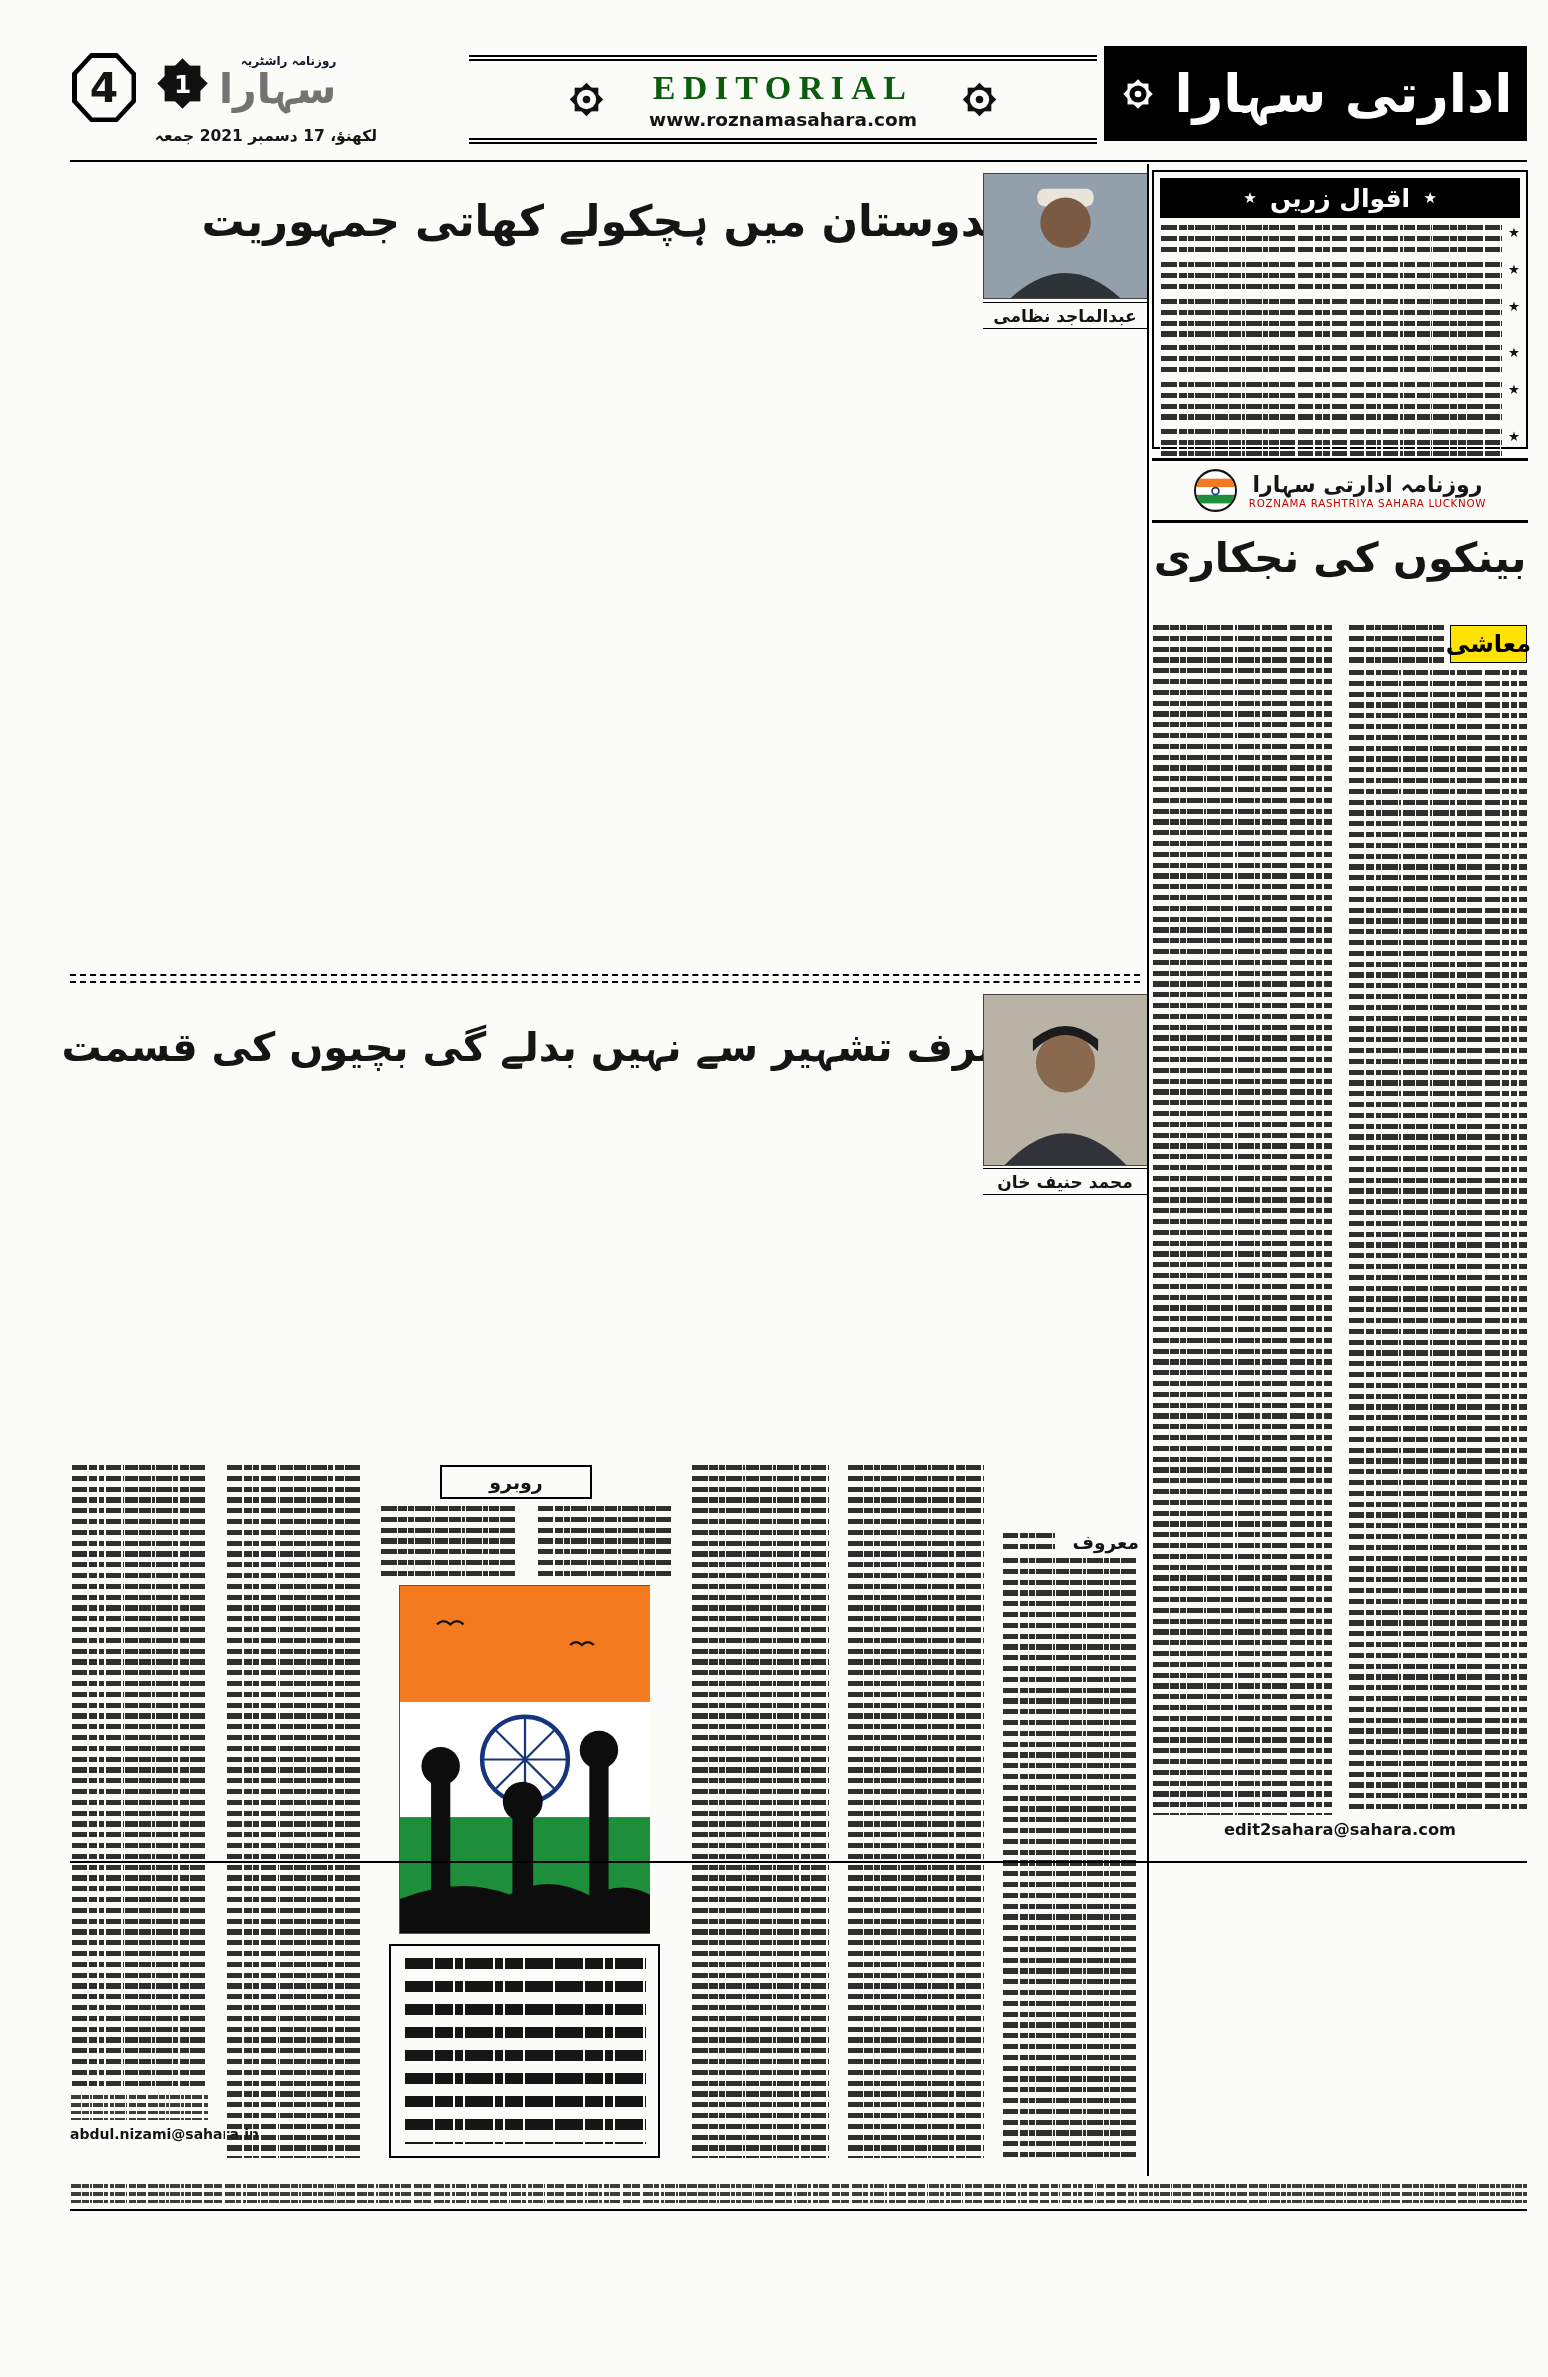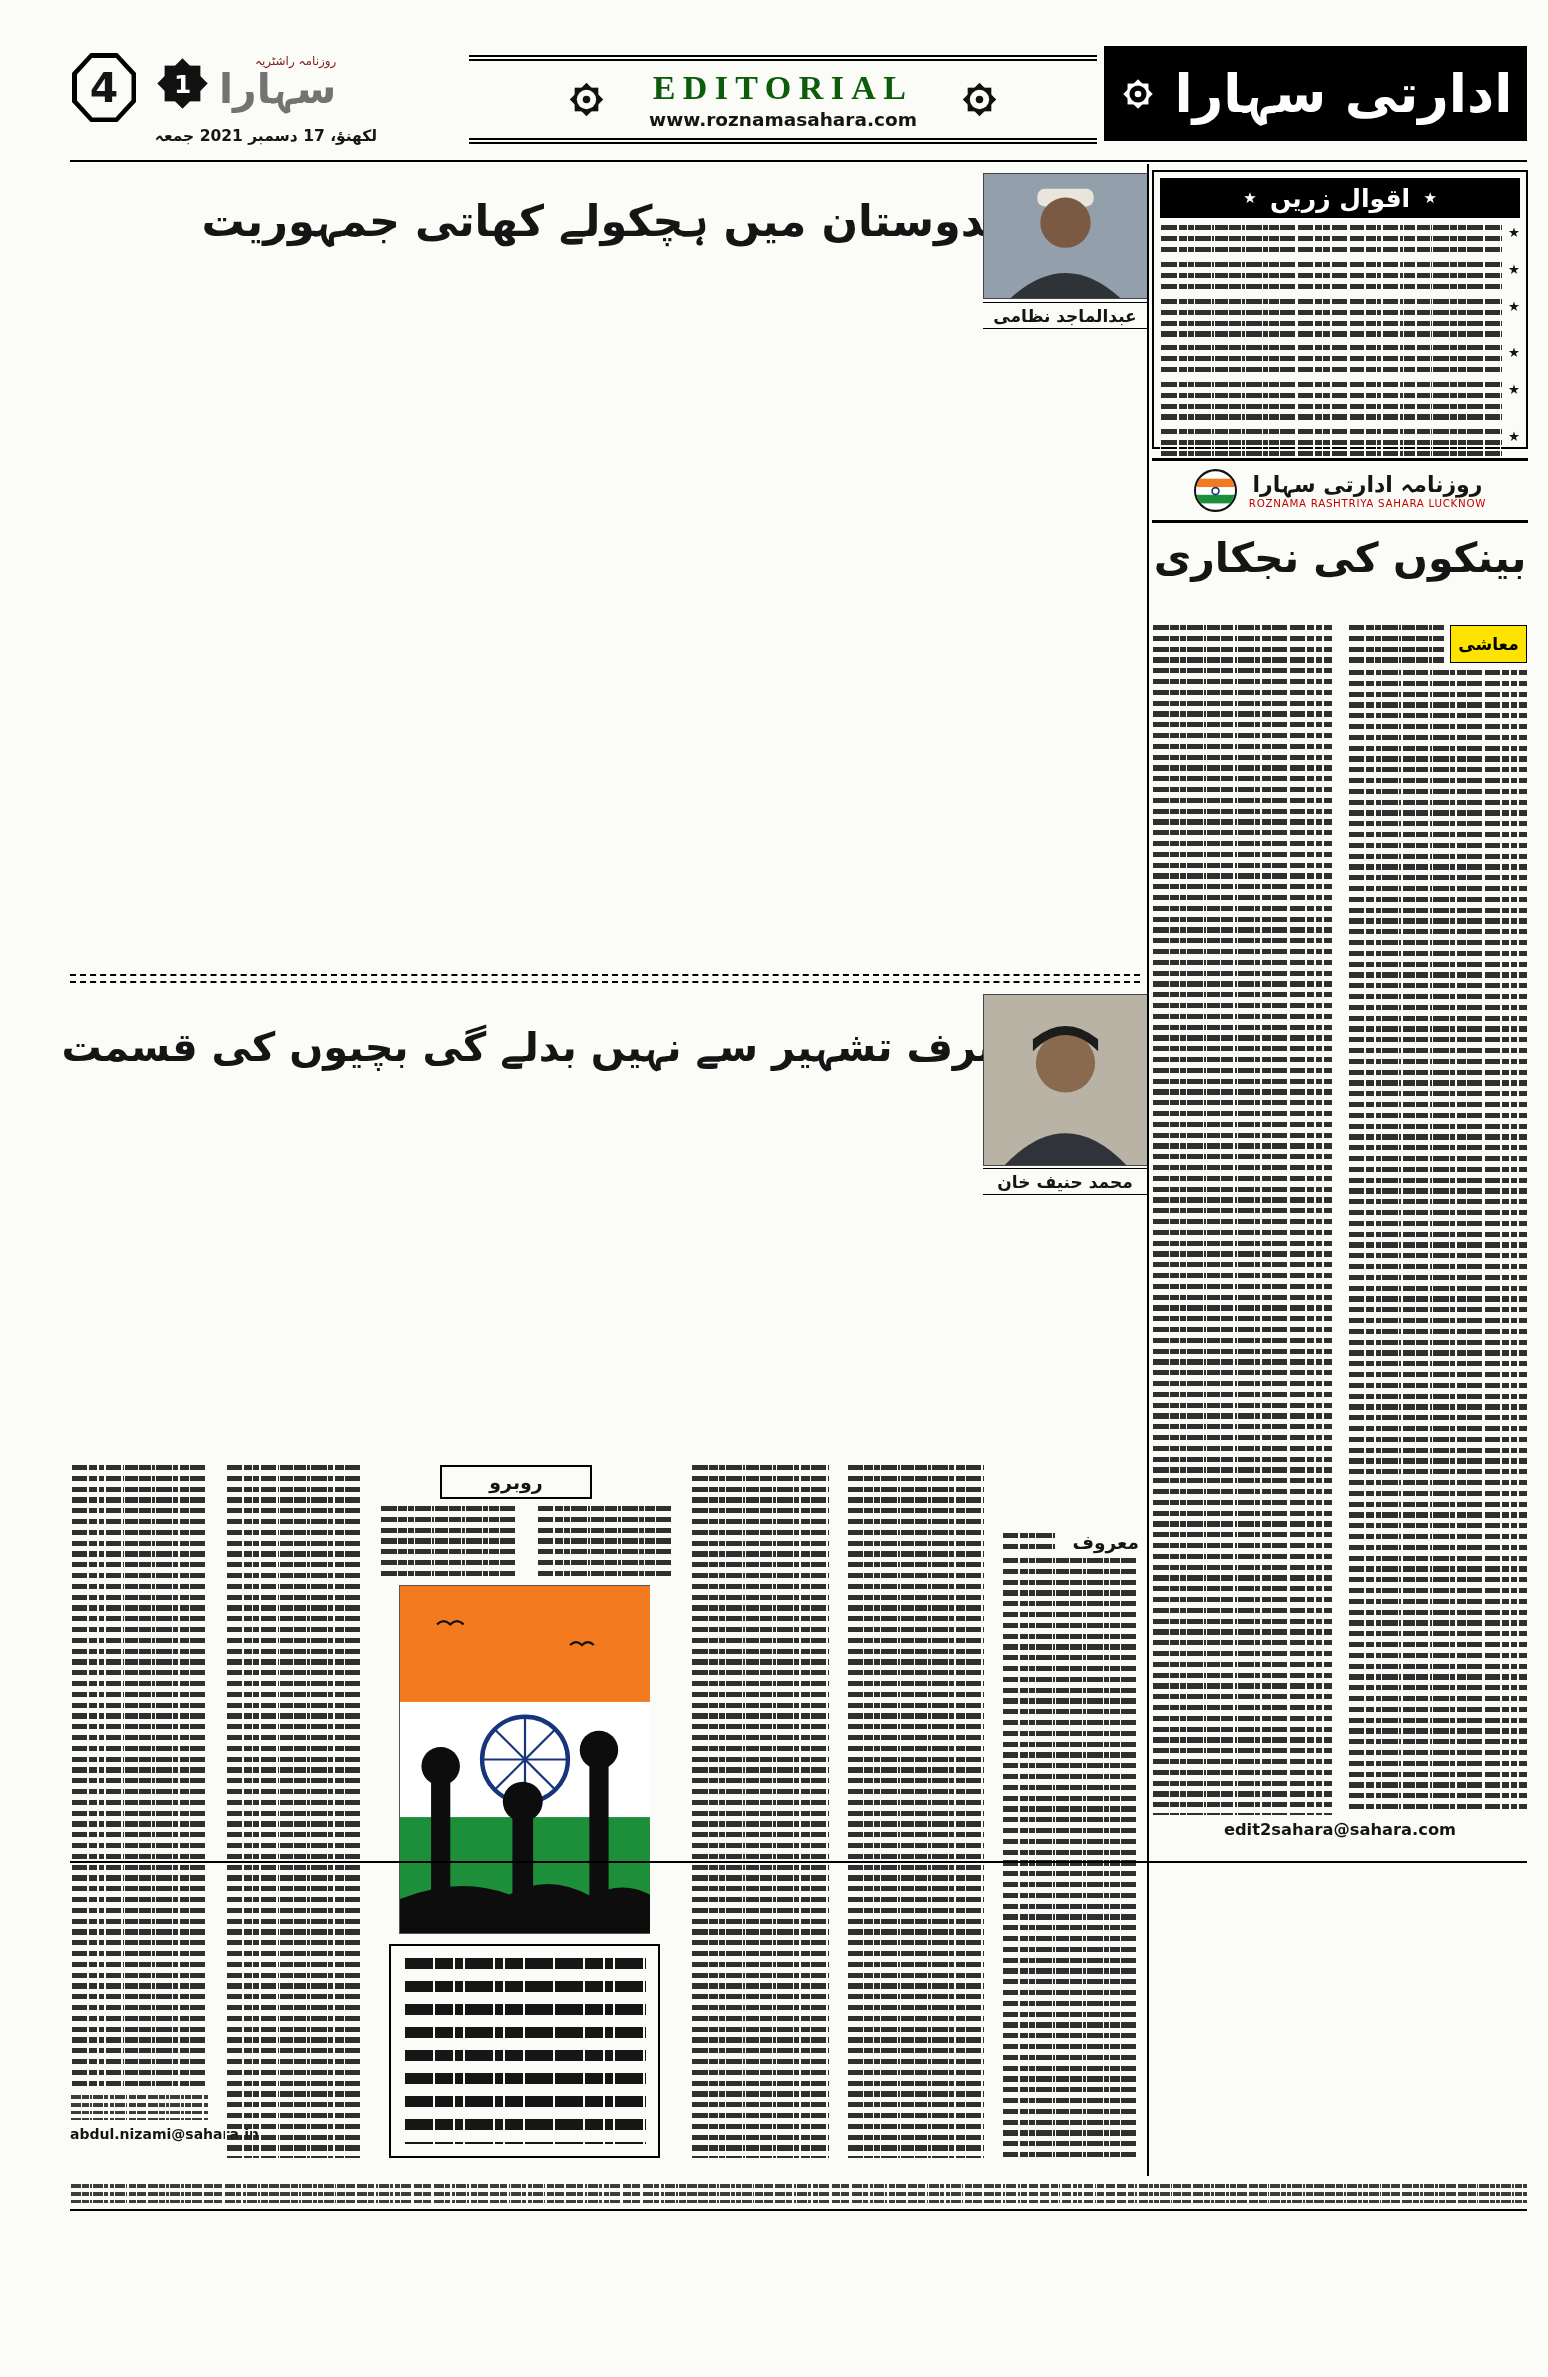--- a/index.html
+++ b/index.html
@@ -50,21 +50,21 @@
     </div>
 
     <div class="abs" style="left:155px;top:43px;width:244px;height:80px;display:flex;align-items:center;gap:9px">
       <svg width="55" height="55" viewBox="0 0 40 40">
         <rect x="7" y="7" width="26" height="26" fill="#111"></rect>
         <rect x="7" y="7" width="26" height="26" fill="#111" transform="rotate(45 20 20)"></rect>
         <circle cx="20" cy="20" r="13.5" fill="#111"></circle>
         <text x="20" y="27" text-anchor="middle" font-size="18" font-weight="bold" fill="#fff">1</text>
       </svg>
       <div>
-        <div class="ur" style="font-size:12px;font-weight:normal;color:#7f1d1d">روزنامہ راشٹریہ</div>
+        <div class="ur" style="font-size:12px;font-weight:bold;color:#0f172a">روزنامہ راشٹریہ</div>
         <div class="ur" style="font-size:41px;font-weight:bold;color:#737373;line-height:1.05">سہارا</div>
       </div>
     </div>
     <div class="abs ur" style="left:133px;top:127px;width:266px;font-size:15.5px;font-weight:bold;text-align:center">لکھنؤ، 17 دسمبر 2021 جمعہ</div>
 
     <div class="abs" style="left:469px;top:55px;width:628px;height:89px;border-top:6.7px double #000;border-bottom:6.7px double #000;display:flex;align-items:center;justify-content:center;gap:41px">
       <svg width="43" height="43" viewBox="0 0 40 40">
         <g fill="#111">
             <rect x="9" y="9" width="22" height="22"></rect>
             <rect x="9" y="9" width="22" height="22" transform="rotate(45 20 20)"></rect>
@@ -156,21 +156,21 @@
         <div class="ur" style="font-size:22px;font-weight:bold">روزنامہ ادارتی سہارا</div>
         <div style="font-size:10.3px;font-weight:normal;color:#c40000;letter-spacing:0.7px">ROZNAMA RASHTRIYA SAHARA LUCKNOW</div>
       </div>
     </div>
 
     <div class="abs ur" style="left:1152px;top:534px;width:376px;height:74px;font-size:41px;font-weight:bold;text-align:center">بینکوں کی نجکاری</div>
 
     <div class="abs rel" style="left:1152px;top:625px;width:376px;height:1190px">
       <div class="abs" style="left:195px;top:0;width:180px;height:1190px;display:flex;flex-direction:column">
         <div style="display:flex;gap:6px;height:41px" dir="rtl">
-          <div class="tag-yellow ur" style="width:77px;height:38px;font-size:17px">معاشی</div>
+          <div class="tag-yellow ur" style="width:77px;height:38px;font-size:24px">معاشی</div>
           <div class="sk" style="flex:1;height:38px"></div>
         </div>
         <div class="sk" style="flex:1;margin-top:4.4px"></div>
       </div>
       <div class="abs sk" style="left:0;top:0;width:180px;height:1190px"></div>
     </div>
     <div class="abs ltr" style="left:1152px;top:1820px;width:376px;text-align:center;font-weight:bold;font-size:16.3px">edit2sahara@sahara.com</div>
   </aside>
 
   <section>

